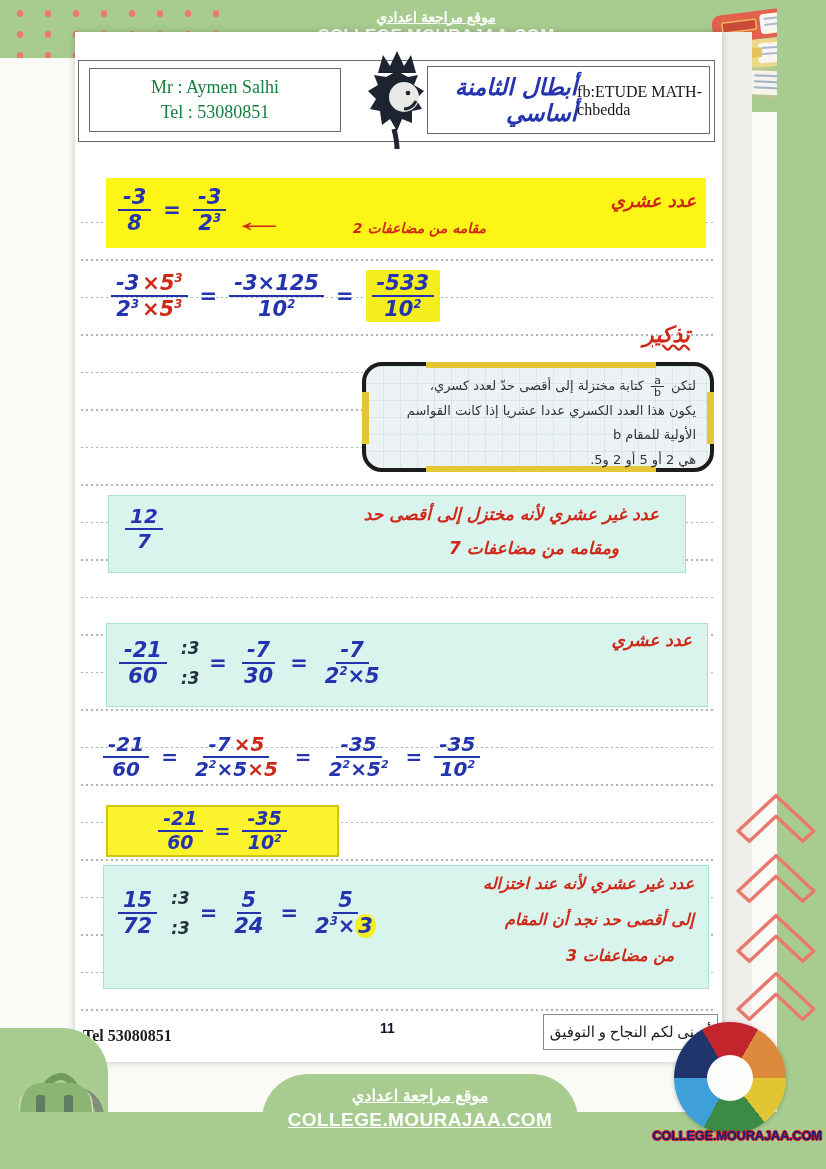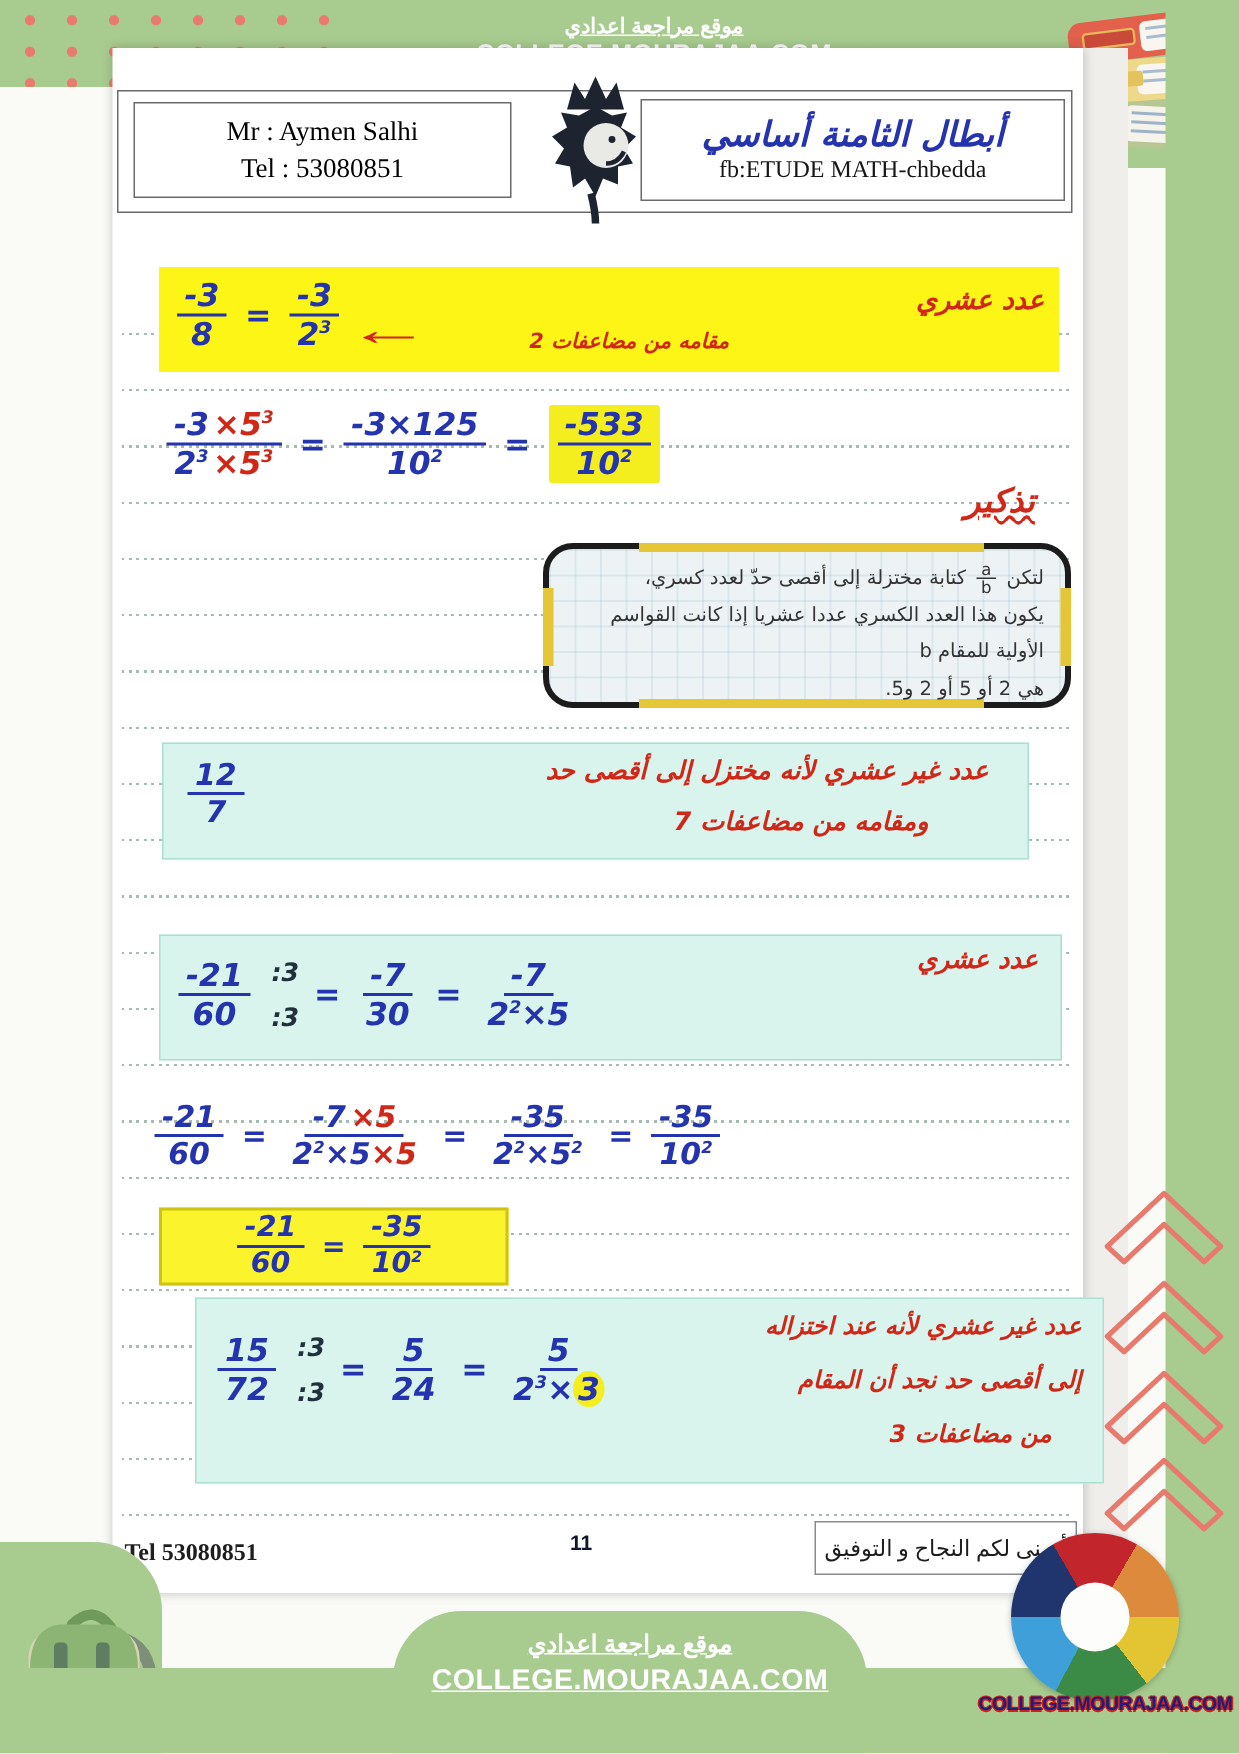--- a/index.html
+++ b/index.html
@@ -34,23 +34,23 @@
 
   
   .page{left:75px;top:32px;width:647px;height:1030px;background:#ffffff;box-shadow:0 0 7px rgba(60,60,60,.30);}
   .ruling{left:6px;right:6px;top:190px;height:790px;position:absolute;
           background-image:repeating-linear-gradient(to right,rgba(95,130,110,.55) 0 2px,rgba(0,0,0,0) 2px 5px);
           -webkit-mask-image:repeating-linear-gradient(to bottom,#000 0 1.4px,rgba(0,0,0,0) 1.4px 37.5px);
           mask-image:repeating-linear-gradient(to bottom,#000 0 1.4px,rgba(0,0,0,0) 1.4px 37.5px);}
   .hdr-frame{left:3px;top:28px;width:637px;height:82px;border:1.5px solid #6a6a6a;box-sizing:border-box;}
   .hdr-left{left:10px;top:7px;width:252px;height:64px;border:1.3px solid #6a6a6a;box-sizing:border-box;
             display:flex;flex-direction:column;align-items:center;justify-content:center;gap:4px;
-            font-family:"Liberation Serif",serif;font-size:18px;color:#000000;}
+            font-family:"Liberation Serif",serif;font-size:18px;color:#15803d;}
   .hdr-right{left:348px;top:5px;width:283px;height:68px;border:1.3px solid #6a6a6a;box-sizing:border-box;
-             display:flex;flex-direction:column;align-items:center;justify-content:center;}
+             display:flex;align-items:center;justify-content:center;}
   .hdr-title{color:#2433ae;font-size:23px;font-weight:bold;font-style:italic;direction:rtl;font-family:"DejaVu Sans",sans-serif;}
   .hdr-fb{font-family:"Liberation Serif",serif;font-size:16px;color:#161616;margin-top:2px;}
 
   
   .hw{font-family:"DejaVu Sans",sans-serif;font-style:italic;font-weight:700;}
   .blue{color:#2433ae;}
   .red{color:#d02818;}
   .dark{color:#20303c;}
   .frac{display:inline-flex;flex-direction:column;align-items:center;line-height:1.05;vertical-align:middle;margin:0 2px;}
   .frac .num{border-bottom:2.5px solid currentColor;padding:0 5px 1px;}
@@ -269,21 +269,21 @@
             <span class="den">60</span>
           </span>
         <span class="eq">=</span>
         <span class="frac">
             <span class="num">-35</span>
             <span class="den"><span>10</span><sup class="exp">2</sup></span>
           </span>
       </div>
     </div>
 
-    <div class="abs cbox" style="left:28px;top:833px;width:606px;height:124px;margin-left:27px;">
+    <div class="abs cbox" style="left:28px;top:833px;width:606px;height:124px;">
       <div class="abs mrow hw blue" style="left:12px;top:22px;">
         <span class="frac">
             <span class="num">15</span>
             <span class="den">72</span>
           </span>
         <span class="divs dark">
             <span>:3</span>
             <span>:3</span>
           </span>
         <span class="eq">=</span>

